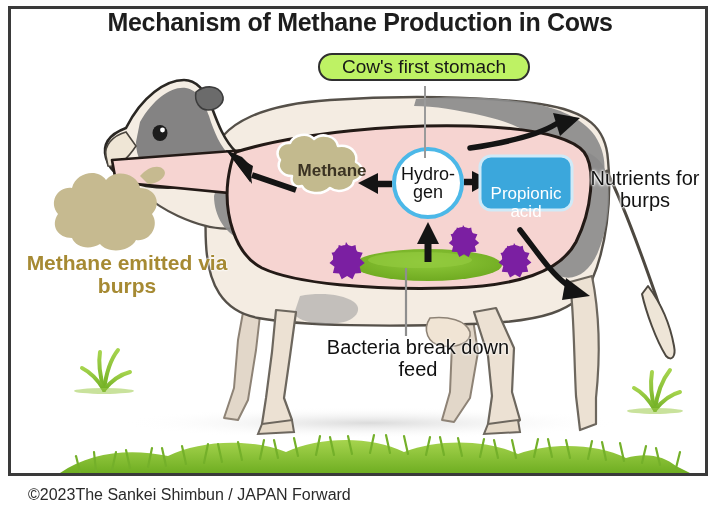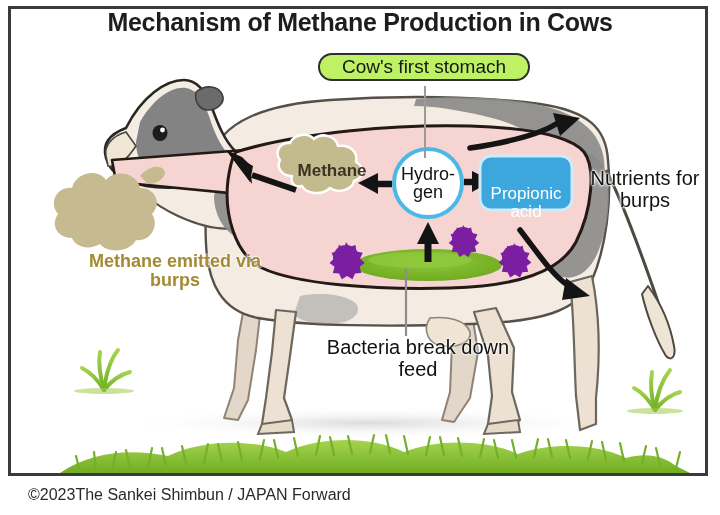--- a/index.html
+++ b/index.html
@@ -80,26 +80,25 @@
   .lbl {
     position: absolute;
     white-space: nowrap;
     line-height: 1.08;
   }
   .lbl-burps {
     left: 22px;
     top: 252px;
     width: 210px;
     text-align: center;
-    font-size: 18px;
+    font-size: 21px;
     font-weight: bold;
     color: #a68a33;
     white-space: normal;
     text-shadow: 0 0 2px #fff, 0 0 2px #fff, 0 0 3px #fff;
-    margin-left: 48px;
   }
   .lbl-nutrients {
     left: 585px;
     top: 168px;
     width: 120px;
     text-align: center;
     font-size: 20px;
     font-weight: normal;
     color: #131313;
     white-space: normal;

